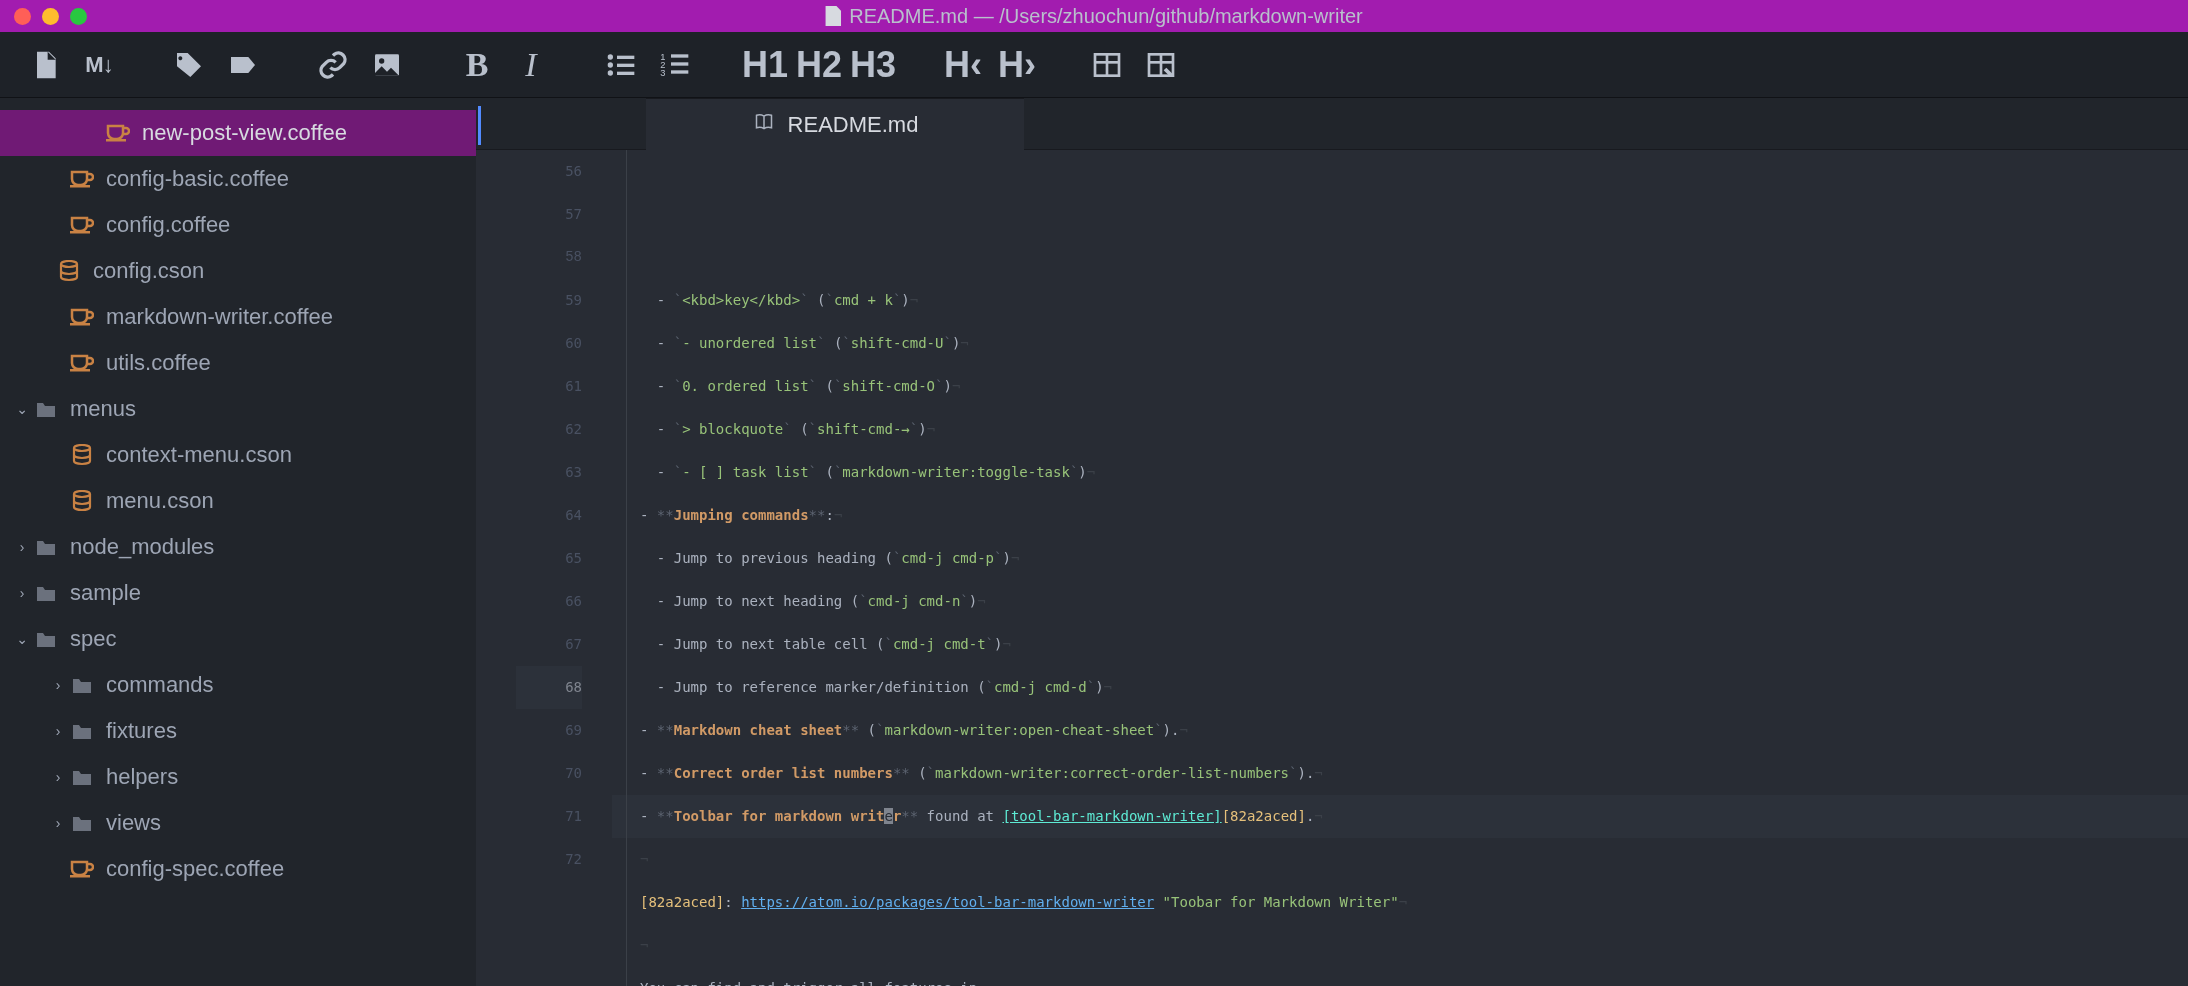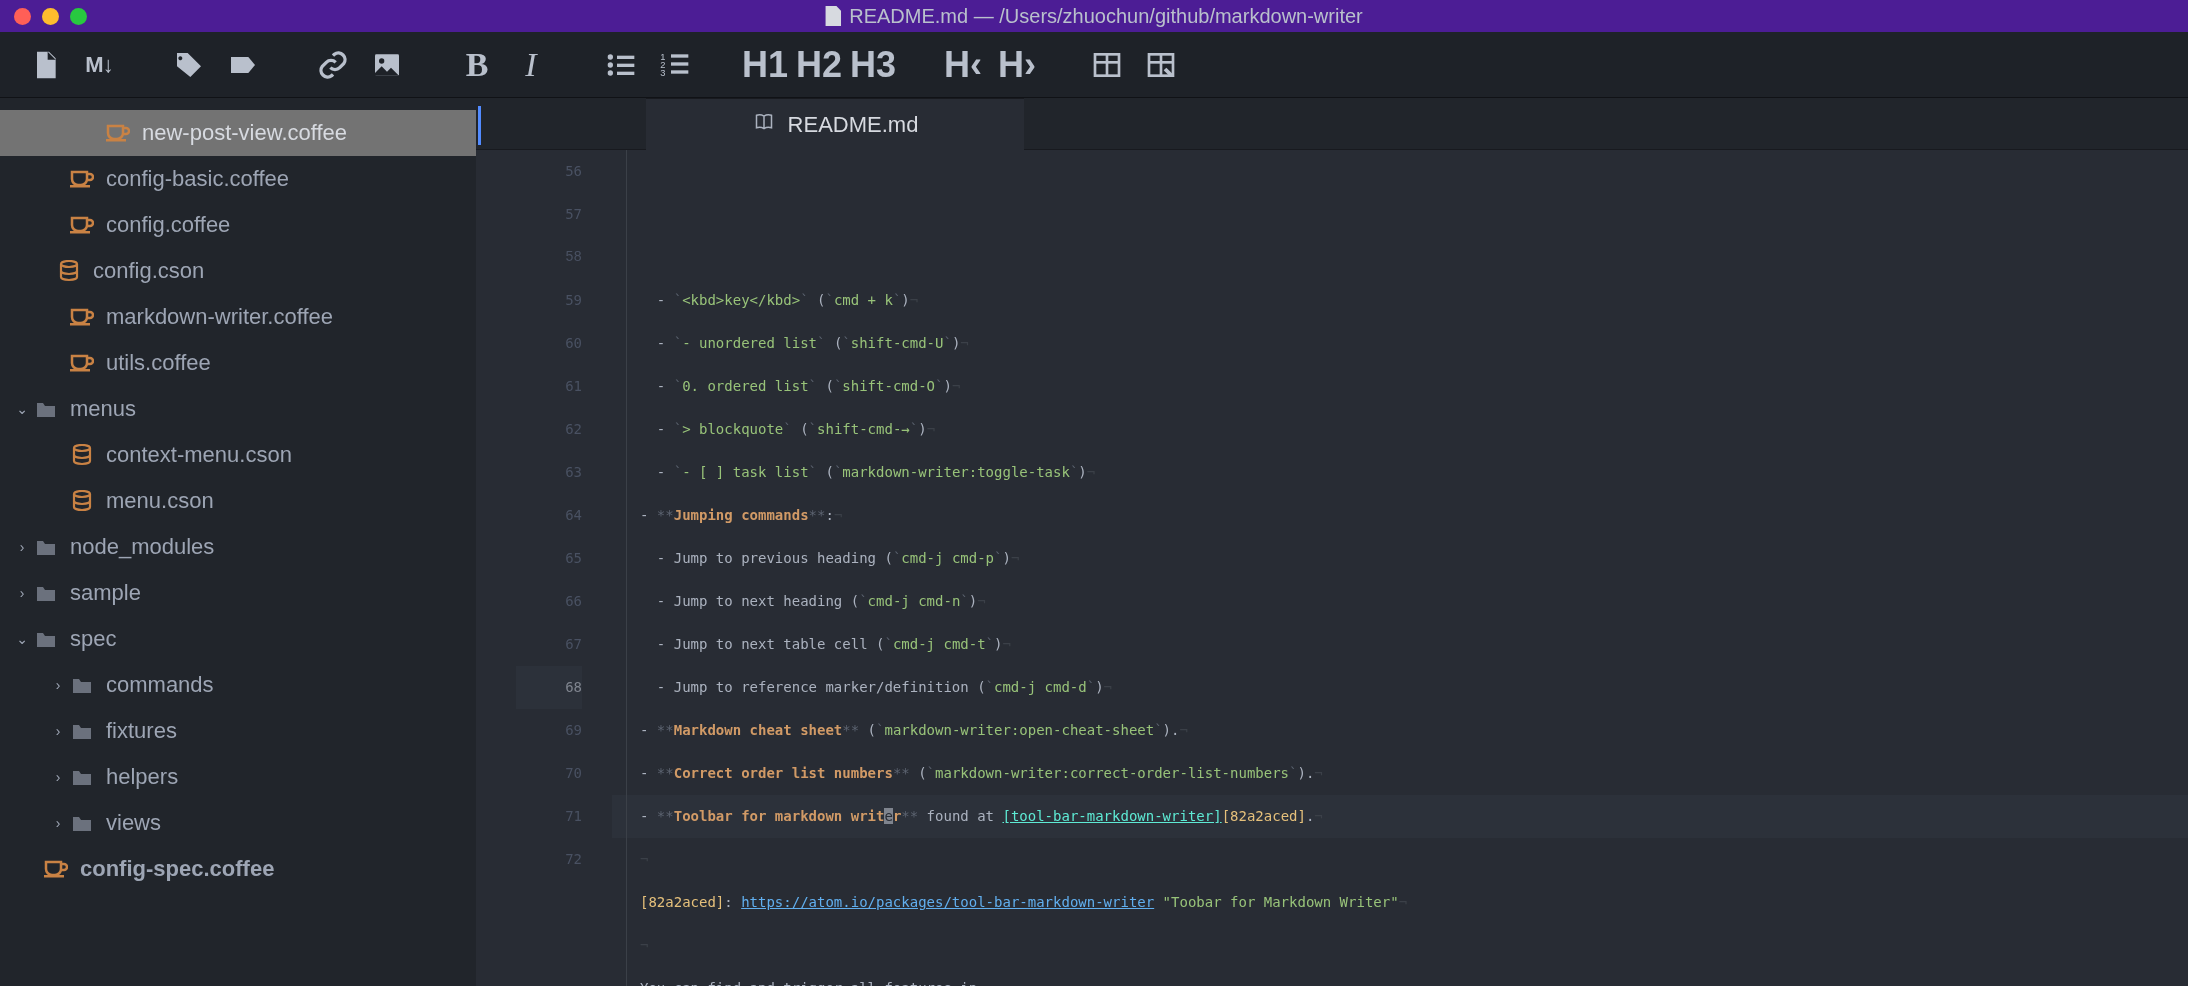--- a/index.html
+++ b/index.html
@@ -9,21 +9,21 @@
   font-family: -apple-system, BlinkMacSystemFont, "Segoe UI", sans-serif;
   font-size: 14px;
   overflow: hidden;
   width: 2188px;
   height: 986px;
 }
 
 
 .titlebar {
   height: 32px;
-  background: #4c1d95;
+  background: #a21caf;
   display: flex;
   align-items: center;
   position: relative;
 }
 .traffic-lights {
   display: flex;
   gap: 11px;
   margin-left: 14px;
 }
 .traffic-light {
@@ -89,21 +89,21 @@
 }
 .tree-item {
   display: flex;
   align-items: center;
   height: 46px;
   padding-left: 0;
   cursor: pointer;
   white-space: nowrap;
 }
 .tree-item.selected {
-  background: #737373;
+  background: #701a75;
   color: #d7dae0;
   text-align: right;
 }
 .tree-icon {
   width: 24px; height: 24px;
   margin-right: 12px;
   display: inline-flex;
   align-items: center; justify-content: center;
   flex-shrink: 0;
 }
@@ -478,21 +478,21 @@
       </div>
       <div class="tree-item" style="padding-left: 46px;">
         <span class="chevron">›</span>
         <span class="tree-icon folder-icon">
           <svg viewBox="0 0 22 22">
             <path d="M2 5h6l2 3h10v11H2z" fill="#6b717d"></path>
           </svg>
         </span>
         <span>views</span>
       </div>
-      <div class="tree-item" style="padding-left: 20px; font-weight: bold;">
+      <div class="tree-item" style="padding-left: 46px;">
         <span class="chevron">&nbsp;</span>
         <span class="tree-icon coffee-icon">
           <svg viewBox="0 0 24 18">
             <path d="M2 2h15v7a6 6 0 0 1-6 6H8a6 6 0 0 1-6-6z M17 4h3a2 2 0 0 1 0 6h-3" fill="none" stroke="#c98244" stroke-width="2.5"></path>
             <rect x="0" y="15" width="20" height="2.5" fill="#c98244"></rect>
           </svg>
         </span>
         <span>config-spec.coffee</span>
       </div>
     </div>

